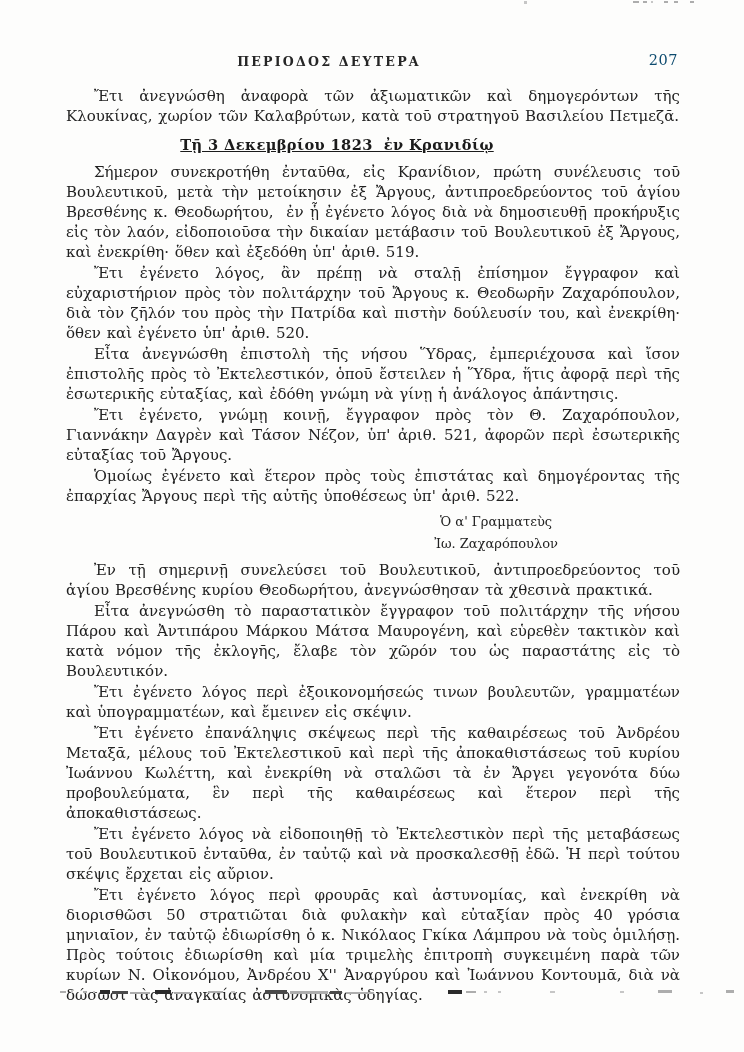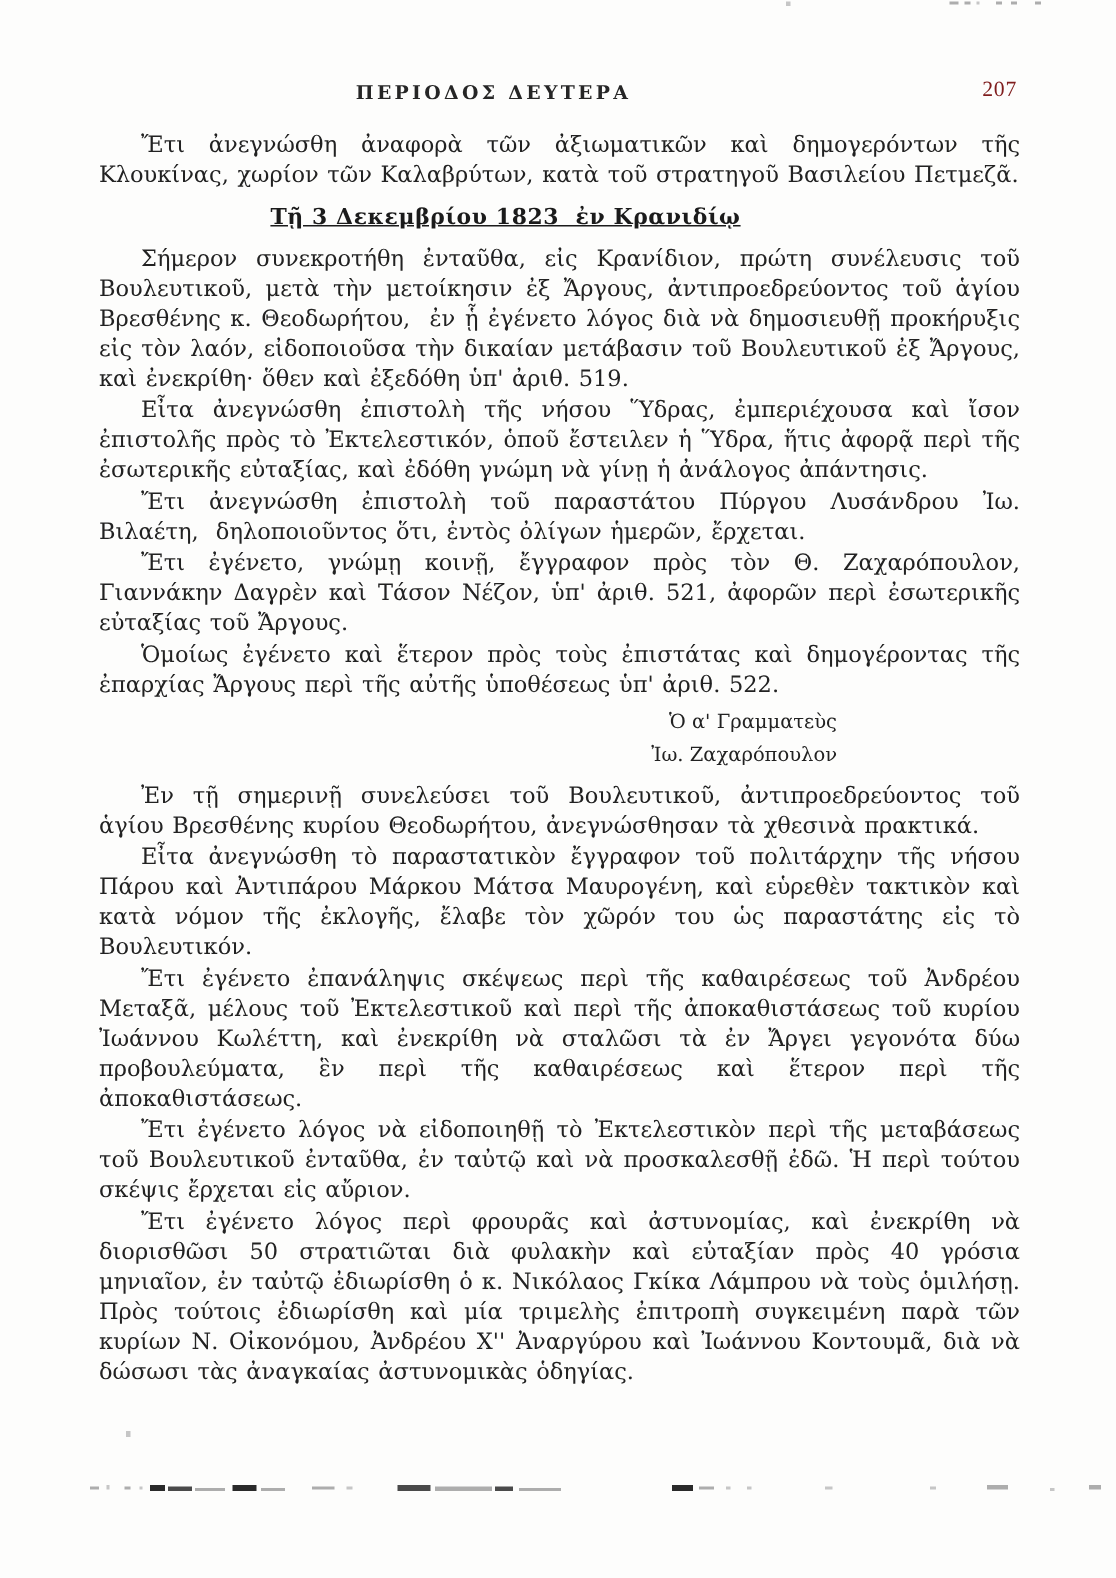--- a/index.html
+++ b/index.html
@@ -33,22 +33,21 @@
     font-weight: bold;
     letter-spacing: 2.2px;
     color: #262626;
     white-space: nowrap;
   }
   .page-number {
     position: absolute;
     right: 2px; top: -2px;
     font-size: 14.5px;
     letter-spacing: 0.5px;
-    color: #7f1d1d;
-    font-family: Liberation Serif, serif;
+    color: #0c4a6e;
   }
   p.par {
     margin: 0 0 1px 0;
     text-indent: 28px;
     text-align: justify;
     font-size: 15px;
     line-height: 20px;
     word-spacing: 1px;
     color: #222;
   }
@@ -58,21 +57,21 @@
     text-align: center;
     margin: 10px 0 9px 0;
     transform: translateX(-36px);
     letter-spacing: 0.4px;
     color: #1b1b1b;
     text-decoration: underline;
   }
   .signature {
     width: max-content;
     margin: 5px 122px 6px auto;
-    text-align: right;
+    text-align: center;
     font-size: 13px;
     line-height: 21.5px;
     color: #222;
   }
   
   .artifact { position: absolute; background: #adadad; }
   .artifact.dark { background: #4a4a4a; }
   .artifact.darker { background: #2a2a2a; }
   .artifact.faint { background: #c6c6c6; }
 </style>
@@ -86,33 +85,34 @@
     <div class="header">
       <span class="journal-title">ΠΕΡΙΟΔΟΣ ΔΕΥΤΕΡΑ</span>
       <span class="page-number">207</span>
     </div>
 
     <p class="par">Ἔτι ἀνεγνώσθη ἀναφορὰ τῶν ἀξιωματικῶν καὶ δημογερόντων τῆς Κλουκίνας, χωρίον τῶν Καλαβρύτων, κατὰ τοῦ στρατηγοῦ Βασιλείου Πετμεζᾶ.</p>
 
     <h2 class="session-heading">Τῇ 3 Δεκεμβρίου 1823 &nbsp;ἐν Κρανιδίῳ</h2>
 
     <p class="par">Σήμερον συνεκροτήθη ἐνταῦθα, εἰς Κρανίδιον, πρώτη συνέλευσις τοῦ Βουλευτικοῦ, μετὰ τὴν μετοίκησιν ἐξ Ἄργους, ἀντιπροεδρεύοντος τοῦ ἁγίου Βρεσθένης κ. Θεοδωρήτου,&nbsp; ἐν ᾗ ἐγένετο λόγος διὰ νὰ δημοσιευθῇ προκήρυξις εἰς τὸν λαόν, εἰδοποιοῦσα τὴν δικαίαν μετάβασιν τοῦ Βουλευτικοῦ ἐξ Ἄργους, καὶ ἐνεκρίθη· ὅθεν καὶ ἐξεδόθη ὑπ' ἀριθ. 519.</p>
+    <p class="par">Ἔτι ἐγένετο λόγος, ἂν πρέπῃ νὰ σταλῇ ἐπίσημον ἔγγραφον καὶ εὐχαριστήριον πρὸς τὸν πολιτάρχην τοῦ Ἄργους κ. Θεοδωρῆν Ζαχαρόπουλον, διὰ τὸν ζῆλόν του πρὸς τὴν Πατρίδα καὶ πιστὴν δούλευσίν του, καὶ ἐνεκρίθη· ὅθεν καὶ ἐγένετο ὑπ' ἀριθ. 520.</p>
     <p class="par">Εἶτα ἀνεγνώσθη ἐπιστολὴ τῆς νήσου Ὕδρας, ἐμπεριέχουσα καὶ ἴσον ἐπιστολῆς πρὸς τὸ Ἐκτελεστικόν, ὁποῦ ἔστειλεν ἡ Ὕδρα, ἥτις ἀφορᾷ περὶ τῆς ἐσωτερικῆς εὐταξίας, καὶ ἐδόθη γνώμη νὰ γίνῃ ἡ ἀνάλογος ἀπάντησις.</p>
-    <p class="par">Ἔτι ἀνεγνώσθη ἐπιστολὴ τοῦ παραστάτου Πύργου Λυσάνδρου Ἰω. Βιλαέτη,&nbsp; δηλοποιοῦντος ὅτι, ἐντὸς ὀλίγων ἡμερῶν, ἔρχεται.</p>
     <p class="par">Ἔτι ἐγένετο, γνώμῃ κοινῇ, ἔγγραφον πρὸς τὸν Θ. Ζαχαρόπουλον, Γιαννάκην Δαγρὲν καὶ Τάσον Νέζον, ὑπ' ἀριθ. 521, ἀφορῶν περὶ ἐσωτερικῆς εὐταξίας τοῦ Ἄργους.</p>
     <p class="par">Ὁμοίως ἐγένετο καὶ ἕτερον πρὸς τοὺς ἐπιστάτας καὶ δημογέροντας τῆς ἐπαρχίας Ἄργους περὶ τῆς αὐτῆς ὑποθέσεως ὑπ' ἀριθ. 522.</p>
 
     <div class="signature">
       <div>Ὁ α' Γραμματεὺς</div>
       <div>Ἰω. Ζαχαρόπουλον</div>
     </div>
 
 
     <p class="par">Ἐν τῇ σημερινῇ συνελεύσει τοῦ Βουλευτικοῦ, ἀντιπροεδρεύοντος τοῦ ἁγίου Βρεσθένης κυρίου Θεοδωρήτου, ἀνεγνώσθησαν τὰ χθεσινὰ πρακτικά.</p>
     <p class="par">Εἶτα ἀνεγνώσθη τὸ παραστατικὸν ἔγγραφον τοῦ πολιτάρχην τῆς νήσου Πάρου καὶ Ἀντιπάρου Μάρκου Μάτσα Μαυρογένη, καὶ εὑρεθὲν τακτικὸν καὶ κατὰ νόμον τῆς ἐκλογῆς, ἔλαβε τὸν χῶρόν του ὡς παραστάτης εἰς τὸ Βουλευτικόν.</p>
+    <p class="par">Ἔτι ἐγένετο λόγος περὶ ἐξοικονομήσεώς τινων βουλευτῶν, γραμματέων καὶ ὑπογραμματέων, καὶ ἔμεινεν εἰς σκέψιν.</p>
     <p class="par">Ἔτι ἐγένετο ἐπανάληψις σκέψεως περὶ τῆς καθαιρέσεως τοῦ Ἀνδρέου Μεταξᾶ, μέλους τοῦ Ἐκτελεστικοῦ καὶ περὶ τῆς ἀποκαθιστάσεως τοῦ κυρίου Ἰωάννου Κωλέττη, καὶ ἐνεκρίθη νὰ σταλῶσι τὰ ἐν Ἄργει γεγονότα δύω προβουλεύματα, ἓν περὶ τῆς καθαιρέσεως καὶ ἕτερον περὶ τῆς ἀποκαθιστάσεως.</p>
     <p class="par">Ἔτι ἐγένετο λόγος νὰ εἰδοποιηθῇ τὸ Ἐκτελεστικὸν περὶ τῆς μεταβάσεως τοῦ Βουλευτικοῦ ἐνταῦθα, ἐν ταὐτῷ καὶ νὰ προσκαλεσθῇ ἐδῶ. Ἡ περὶ τούτου σκέψις ἔρχεται εἰς αὔριον.</p>
     <p class="par">Ἔτι ἐγένετο λόγος περὶ φρουρᾶς καὶ ἀστυνομίας, καὶ ἐνεκρίθη νὰ διορισθῶσι 50 στρατιῶται διὰ φυλακὴν καὶ εὐταξίαν πρὸς 40 γρόσια μηνιαῖον, ἐν ταὐτῷ ἐδιωρίσθη ὁ κ. Νικόλαος Γκίκα Λάμπρου νὰ τοὺς ὁμιλήσῃ. Πρὸς τούτοις ἐδιωρίσθη καὶ μία τριμελὴς ἐπιτροπὴ συγκειμένη παρὰ τῶν κυρίων Ν. Οἰκονόμου, Ἀνδρέου Χ'' Ἀναργύρου καὶ Ἰωάννου Κοντουμᾶ, διὰ νὰ δώσωσι τὰς ἀναγκαίας ἀστυνομικὰς ὁδηγίας.</p>
 
   </div>
 
   <i class="artifact faint" style="left:524px; top:1px; width:3px; height:3px;"></i>
   <i class="artifact" style="left:633px; top:1px; width:6px; height:2px;"></i>
   <i class="artifact" style="left:643px; top:1px; width:4px; height:2px;"></i>
   <i class="artifact faint" style="left:651px; top:1px; width:2px; height:2px;"></i>

